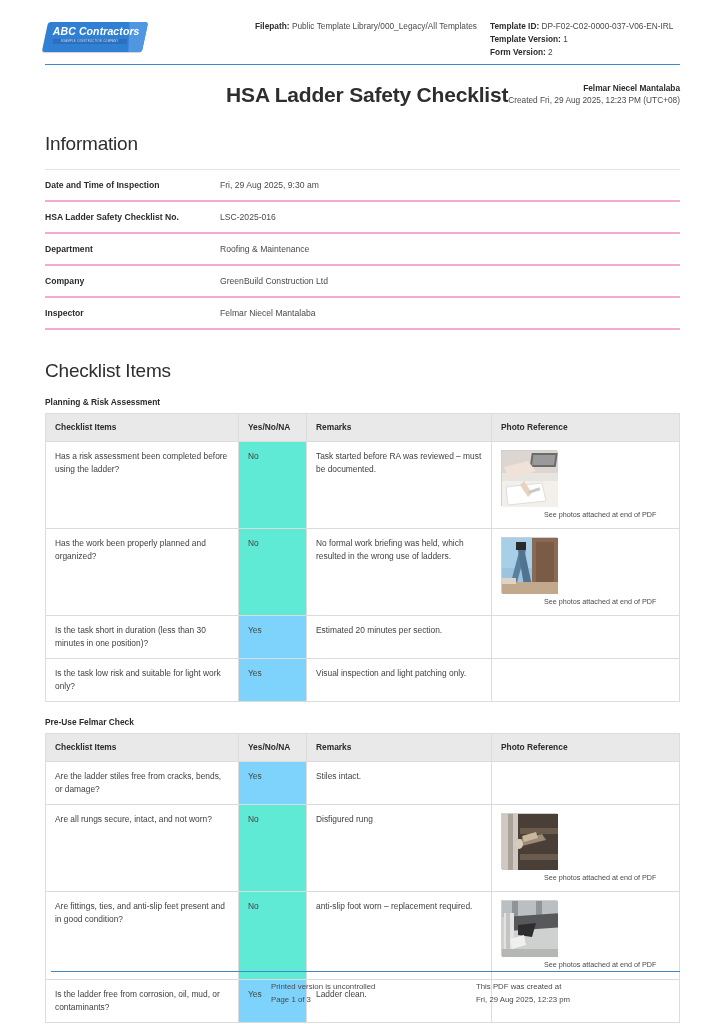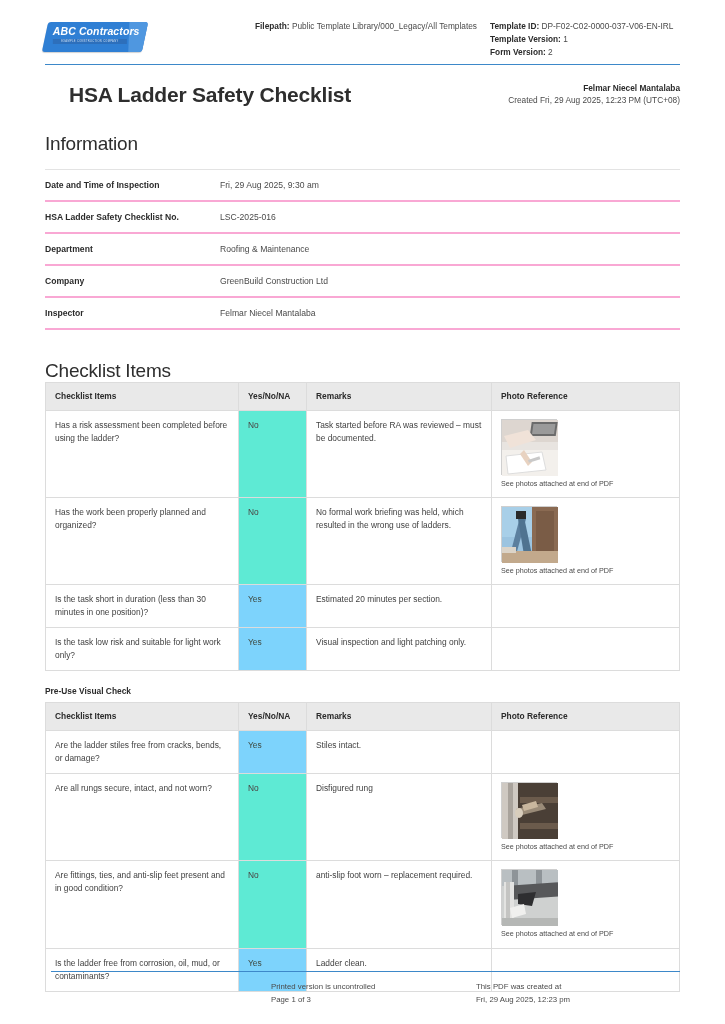--- a/index.html
+++ b/index.html
@@ -79,23 +79,22 @@
   .rule-blue {
     border: 0;
     border-top: 1.6px solid #3d88c9;
     margin: 6px 0 0 0;
   }
 
   
   .title-row {
     display: flex;
     align-items: flex-end;
-    justify-content: space-between;
+    justify-content: flex-end;
     margin-top: 17px;
-    margin-left: 24px;
   }
   .doc-title {
     font-size: 21px;
     font-weight: bold;
     color: #2e2e2e;
     letter-spacing: -.2px;
   }
   .author-block { text-align: right; font-size: 8.3px; line-height: 1.5; }
   .author-name { font-weight: bold; color: #2b2b2b; }
   .author-created { color: #4a4a4a; }
@@ -167,20 +166,21 @@
     height: 56px;
     display: block;
     border: 1px solid #cfcfcf;
     background: #ddd;
   }
   .photo-note {
     font-size: 7.2px;
     color: #4a4a4a;
     margin-top: 3px;
     white-space: nowrap;
+    margin-left: 43px;
   }
 
   
   .footer {
     position: absolute;
     left: 51px; right: 45px;
     bottom: 18px;
   }
   .footer-rule {
     border: 0;
@@ -264,20 +264,21 @@
         </tr>
         <tr>
           <td class="info-label">Inspector</td>
           <td class="info-value">Felmar Niecel Mantalaba</td>
         </tr>
       </tbody>
   </table>
 
   <h2 class="section-heading tight">Checklist Items</h2>
   <div id="checklist-groups">
+      <div class="group-label">Planning &amp; Risk Assessment</div>
       <table class="check-table">
         <thead>
           <tr>
             <th class="col-item">Checklist Items</th>
             <th class="col-ans">Yes/No/NA</th>
             <th class="col-rem">Remarks</th>
             <th class="col-photo">Photo Reference</th>
           </tr>
         </thead>
         <tbody>
@@ -326,21 +327,21 @@
             <td class="photo-cell"></td>
           </tr>
           <tr>
             <td class="cell-item">Is the task low risk and suitable for light work only?</td>
             <td class="ans-yes">Yes</td>
             <td class="cell-remark">Visual inspection and light patching only.</td>
             <td class="photo-cell"></td>
           </tr>
         </tbody>
       </table>
-      <div class="group-label">Pre-Use Visual Check</div>
+      <div class="group-label">Pre-Use Felmar Check</div>
       <table class="check-table">
         <thead>
           <tr>
             <th class="col-item">Checklist Items</th>
             <th class="col-ans">Yes/No/NA</th>
             <th class="col-rem">Remarks</th>
             <th class="col-photo">Photo Reference</th>
           </tr>
         </thead>
         <tbody>

